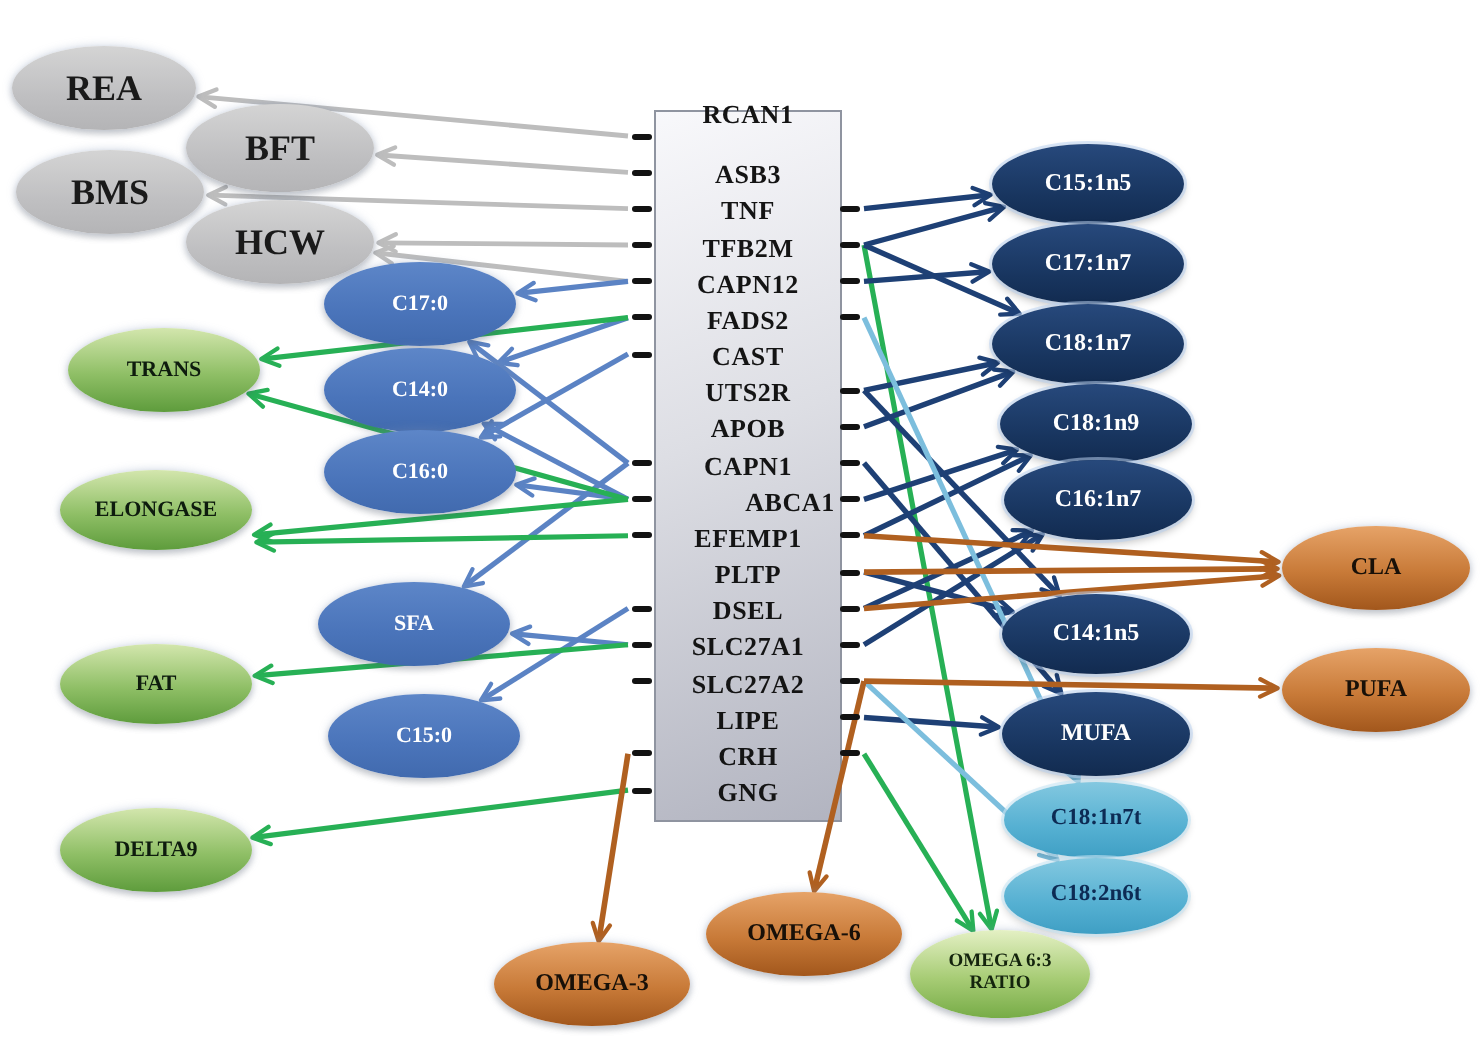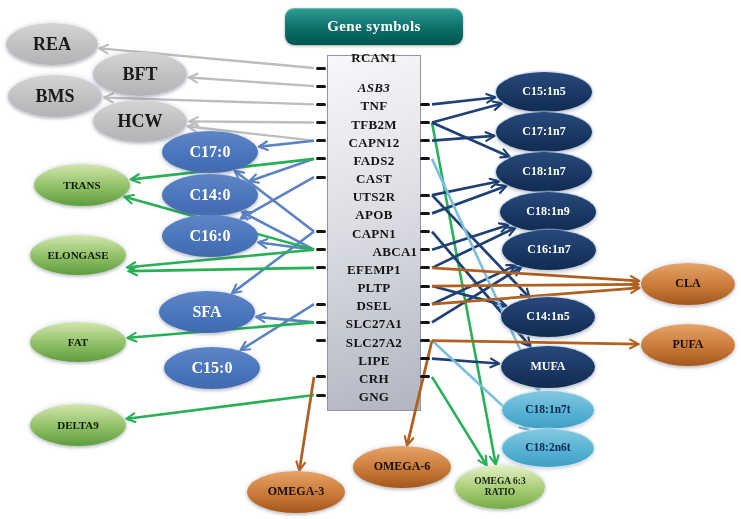--- a/index.html
+++ b/index.html
@@ -29,21 +29,21 @@
   }
   
   .node{
     position:absolute;z-index:4;border-radius:50%;
     display:flex;flex-direction:column;align-items:center;justify-content:center;
     font-weight:bold;line-height:1.15;text-align:center;
     box-shadow:0 0 5px rgba(130,150,185,.4), 0 2px 3px rgba(0,0,0,.18);
   }
   .node .lbl{white-space:nowrap;}
   .g-carcass{background:linear-gradient(180deg,#d4d4d4,#bfbfc1 60%,#b4b4b6);color:#1a1a1a;font-size:18px;}
-  .g-sfa{background:linear-gradient(180deg,#5d86c8,#4a74ba 60%,#416aae);color:#ffffff;font-size:16px;}
+  .g-sfa{background:linear-gradient(180deg,#5d86c8,#4a74ba 60%,#416aae);color:#ffffff;font-size:11px;}
   .g-enzyme{background:linear-gradient(180deg,#d3e6ad 0%,#8fbf66 55%,#5e9c3c 100%);color:#0e1c0e;font-size:11px;}
   .g-mufa{background:linear-gradient(180deg,#27497c,#18355f 65%,#122b50);color:#ffffff;font-size:12px;
           box-shadow:0 0 0 1.5px rgba(185,210,240,.55),0 2px 4px rgba(0,0,0,.25);}
   .g-trans{background:linear-gradient(180deg,#83c8e0,#55b0d2 60%,#3f9fc4);color:#0d2b54;font-size:11.5px;
           box-shadow:0 0 0 1.5px rgba(200,230,245,.6),0 2px 4px rgba(0,0,0,.2);}
   .g-pufa{background:linear-gradient(180deg,#e6a368,#c87a38 55%,#a2571c);color:#181008;font-size:12px;}
   .g-ratio{background:linear-gradient(180deg,#e4f0c4 0%,#a7cc75 55%,#77ac47 100%);color:#14240d;font-size:9.5px;}
 </style>
 </head>
 <body>
@@ -108,26 +108,23 @@
       <line x1="432" y1="358.72" x2="498.3" y2="363.5" stroke="#1e4075" stroke-width="2.7" marker-end="url(#arr-navy)"></line>
       <line x1="432" y1="158.85000000000002" x2="538.8" y2="390.0" stroke="#7cbedd" stroke-width="2.6" marker-end="url(#arr-cyan)"></line>
       <line x1="432" y1="340.55" x2="528.0" y2="429.4" stroke="#7cbedd" stroke-width="2.6" marker-end="url(#arr-cyan)"></line>
       <line x1="432" y1="267.87" x2="638.2" y2="280.9" stroke="#b06020" stroke-width="2.8" marker-end="url(#arr-brown)"></line>
       <line x1="432" y1="286.04" x2="637.7" y2="284.4" stroke="#b06020" stroke-width="2.8" marker-end="url(#arr-brown)"></line>
       <line x1="432" y1="304.21000000000004" x2="638.5" y2="287.9" stroke="#b06020" stroke-width="2.8" marker-end="url(#arr-brown)"></line>
       <line x1="432" y1="340.55" x2="637.7" y2="344.1" stroke="#b06020" stroke-width="2.8" marker-end="url(#arr-brown)"></line>
       <line x1="314" y1="376.89000000000004" x2="299.5" y2="469.6" stroke="#b06020" stroke-width="2.8" marker-end="url(#arr-brown)"></line>
       <line x1="432" y1="340.55" x2="407.3" y2="444.6" stroke="#b06020" stroke-width="2.8" marker-end="url(#arr-brown)"></line>
     </svg>
-  <div class="panel-header" id="panel-header" style="left: 285px; top: 8px; width: 178px; height: 37px;">
-    <span>Gene symbols</span>
-  </div>
   <div class="gene-panel" id="gene-panel" style="left: 327px; top: 55px; width: 92px; height: 354px;">
       <div class="gene-label" style="top: 1px;">RCAN1</div>
-      <div class="gene-label" style="top: 31.17px; font-style: italic;">ASB3</div>
+      <div class="gene-label" style="top: 31.17px;">ASB3</div>
       <div class="gene-label" style="top: 49.34px;">TNF</div>
       <div class="gene-label" style="top: 67.51px;">TFB2M</div>
       <div class="gene-label" style="top: 85.68px;">CAPN12</div>
       <div class="gene-label" style="top: 103.85px;">FADS2</div>
       <div class="gene-label" style="top: 122.02px;">CAST</div>
       <div class="gene-label" style="top: 140.19px;">UTS2R</div>
       <div class="gene-label" style="top: 158.36px;">APOB</div>
       <div class="gene-label" style="top: 176.53px;">CAPN1</div>
       <div class="gene-label" style="top: 194.7px; padding-left: 21px;">ABCA1</div>
       <div class="gene-label" style="top: 212.87px;">EFEMP1</div>

